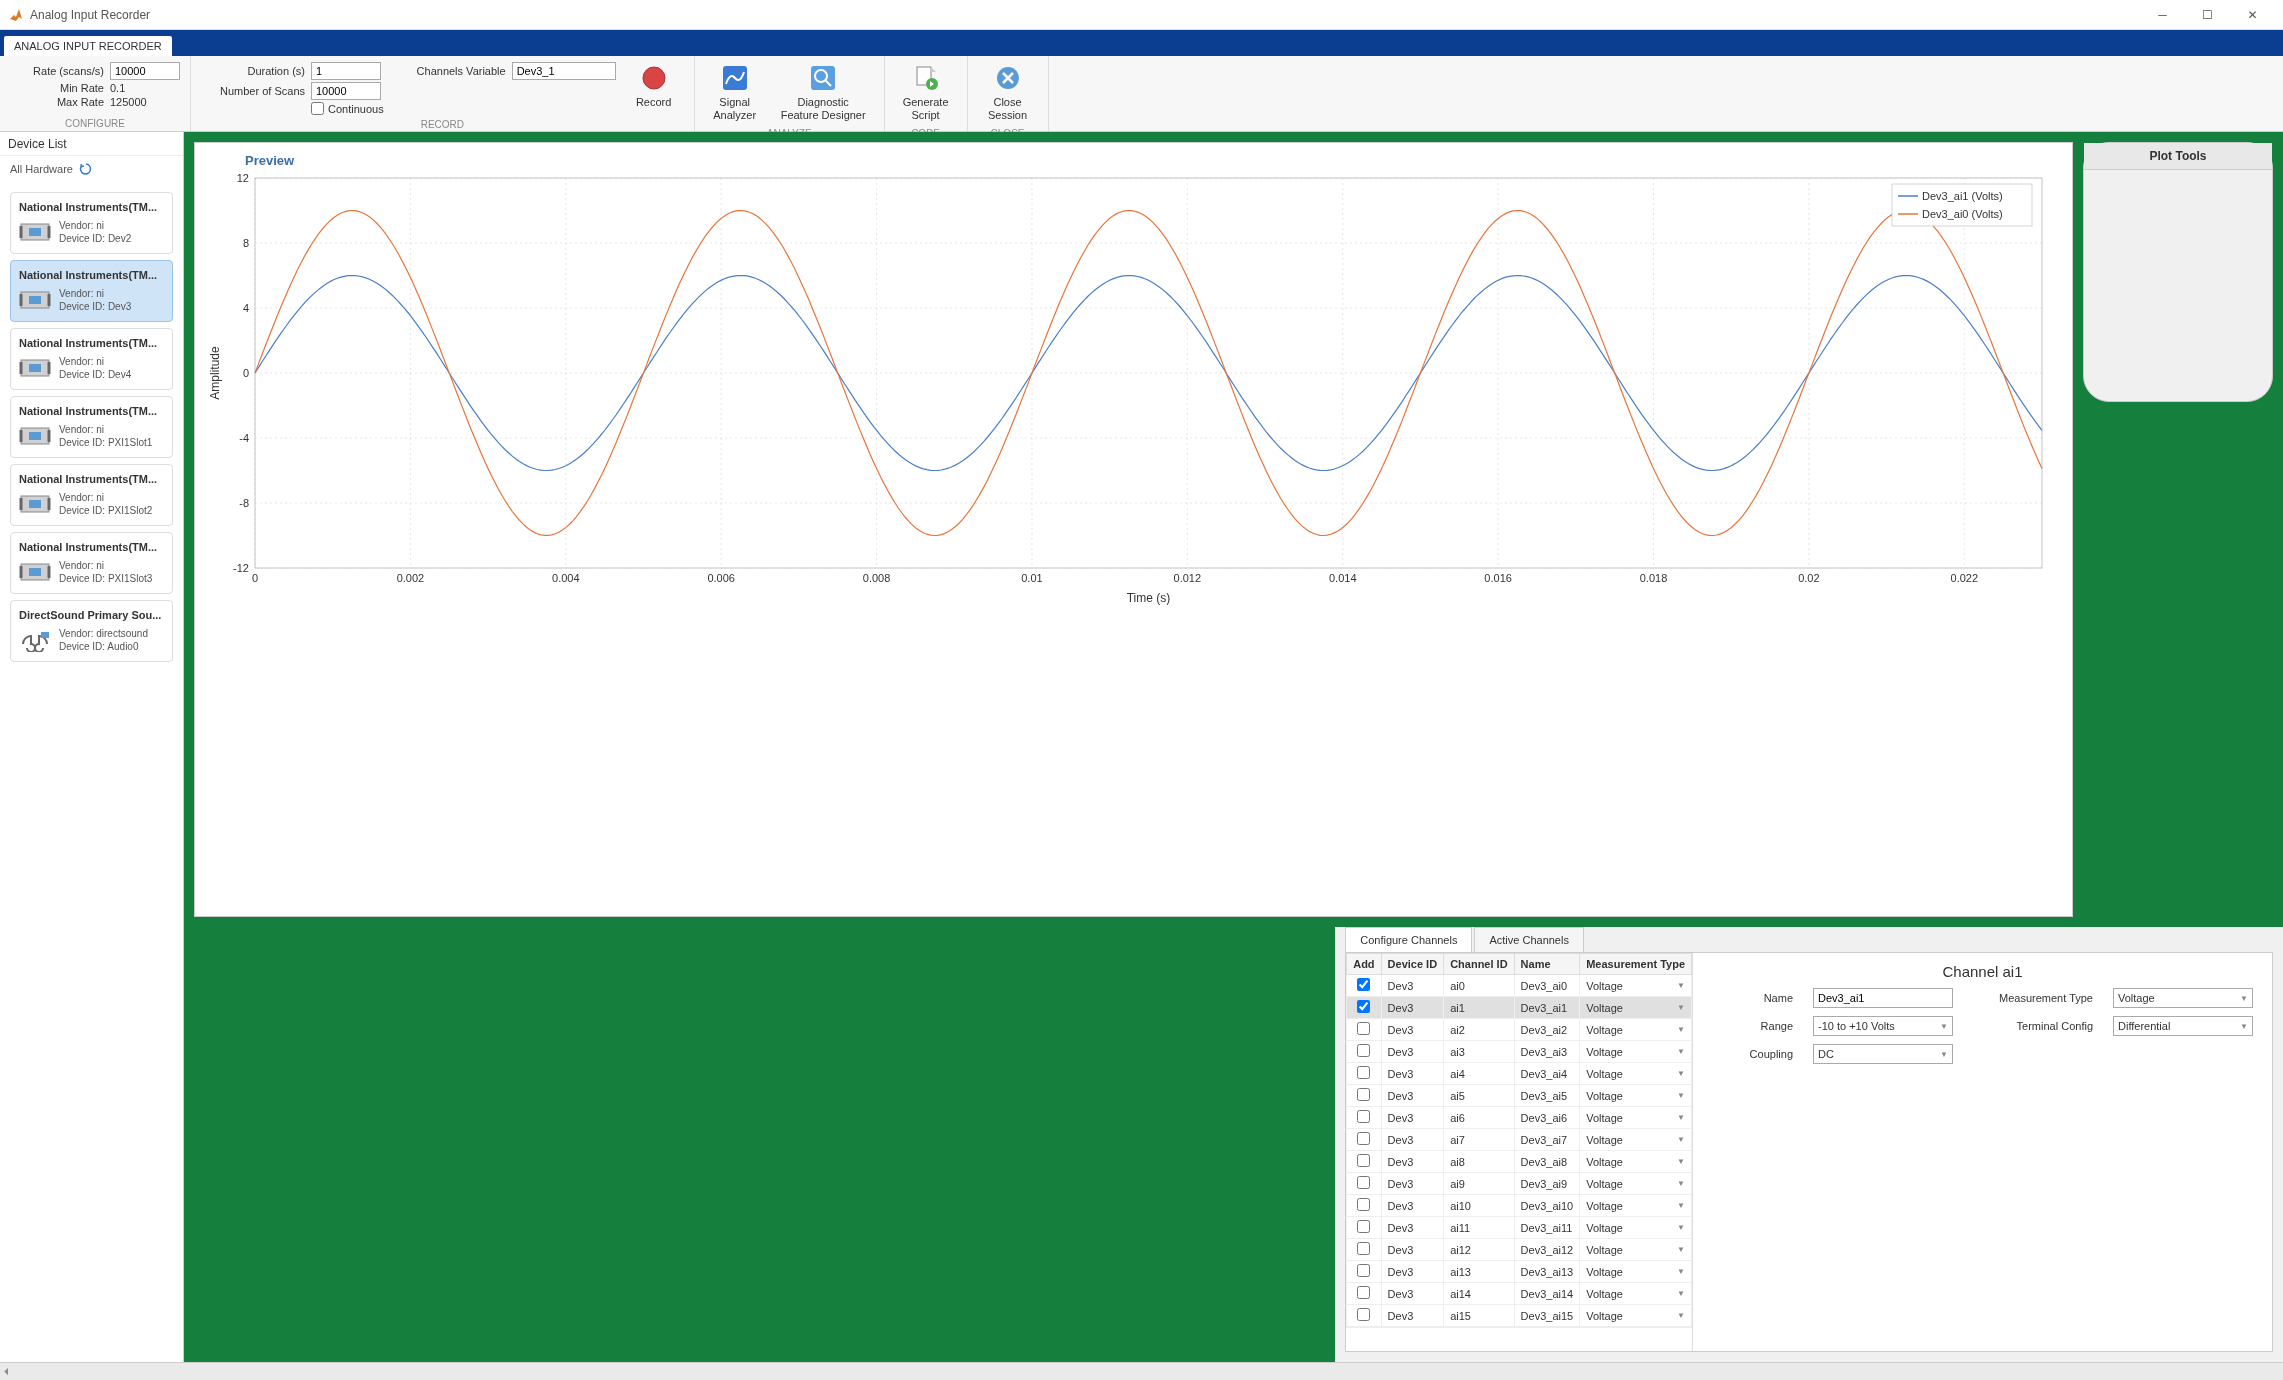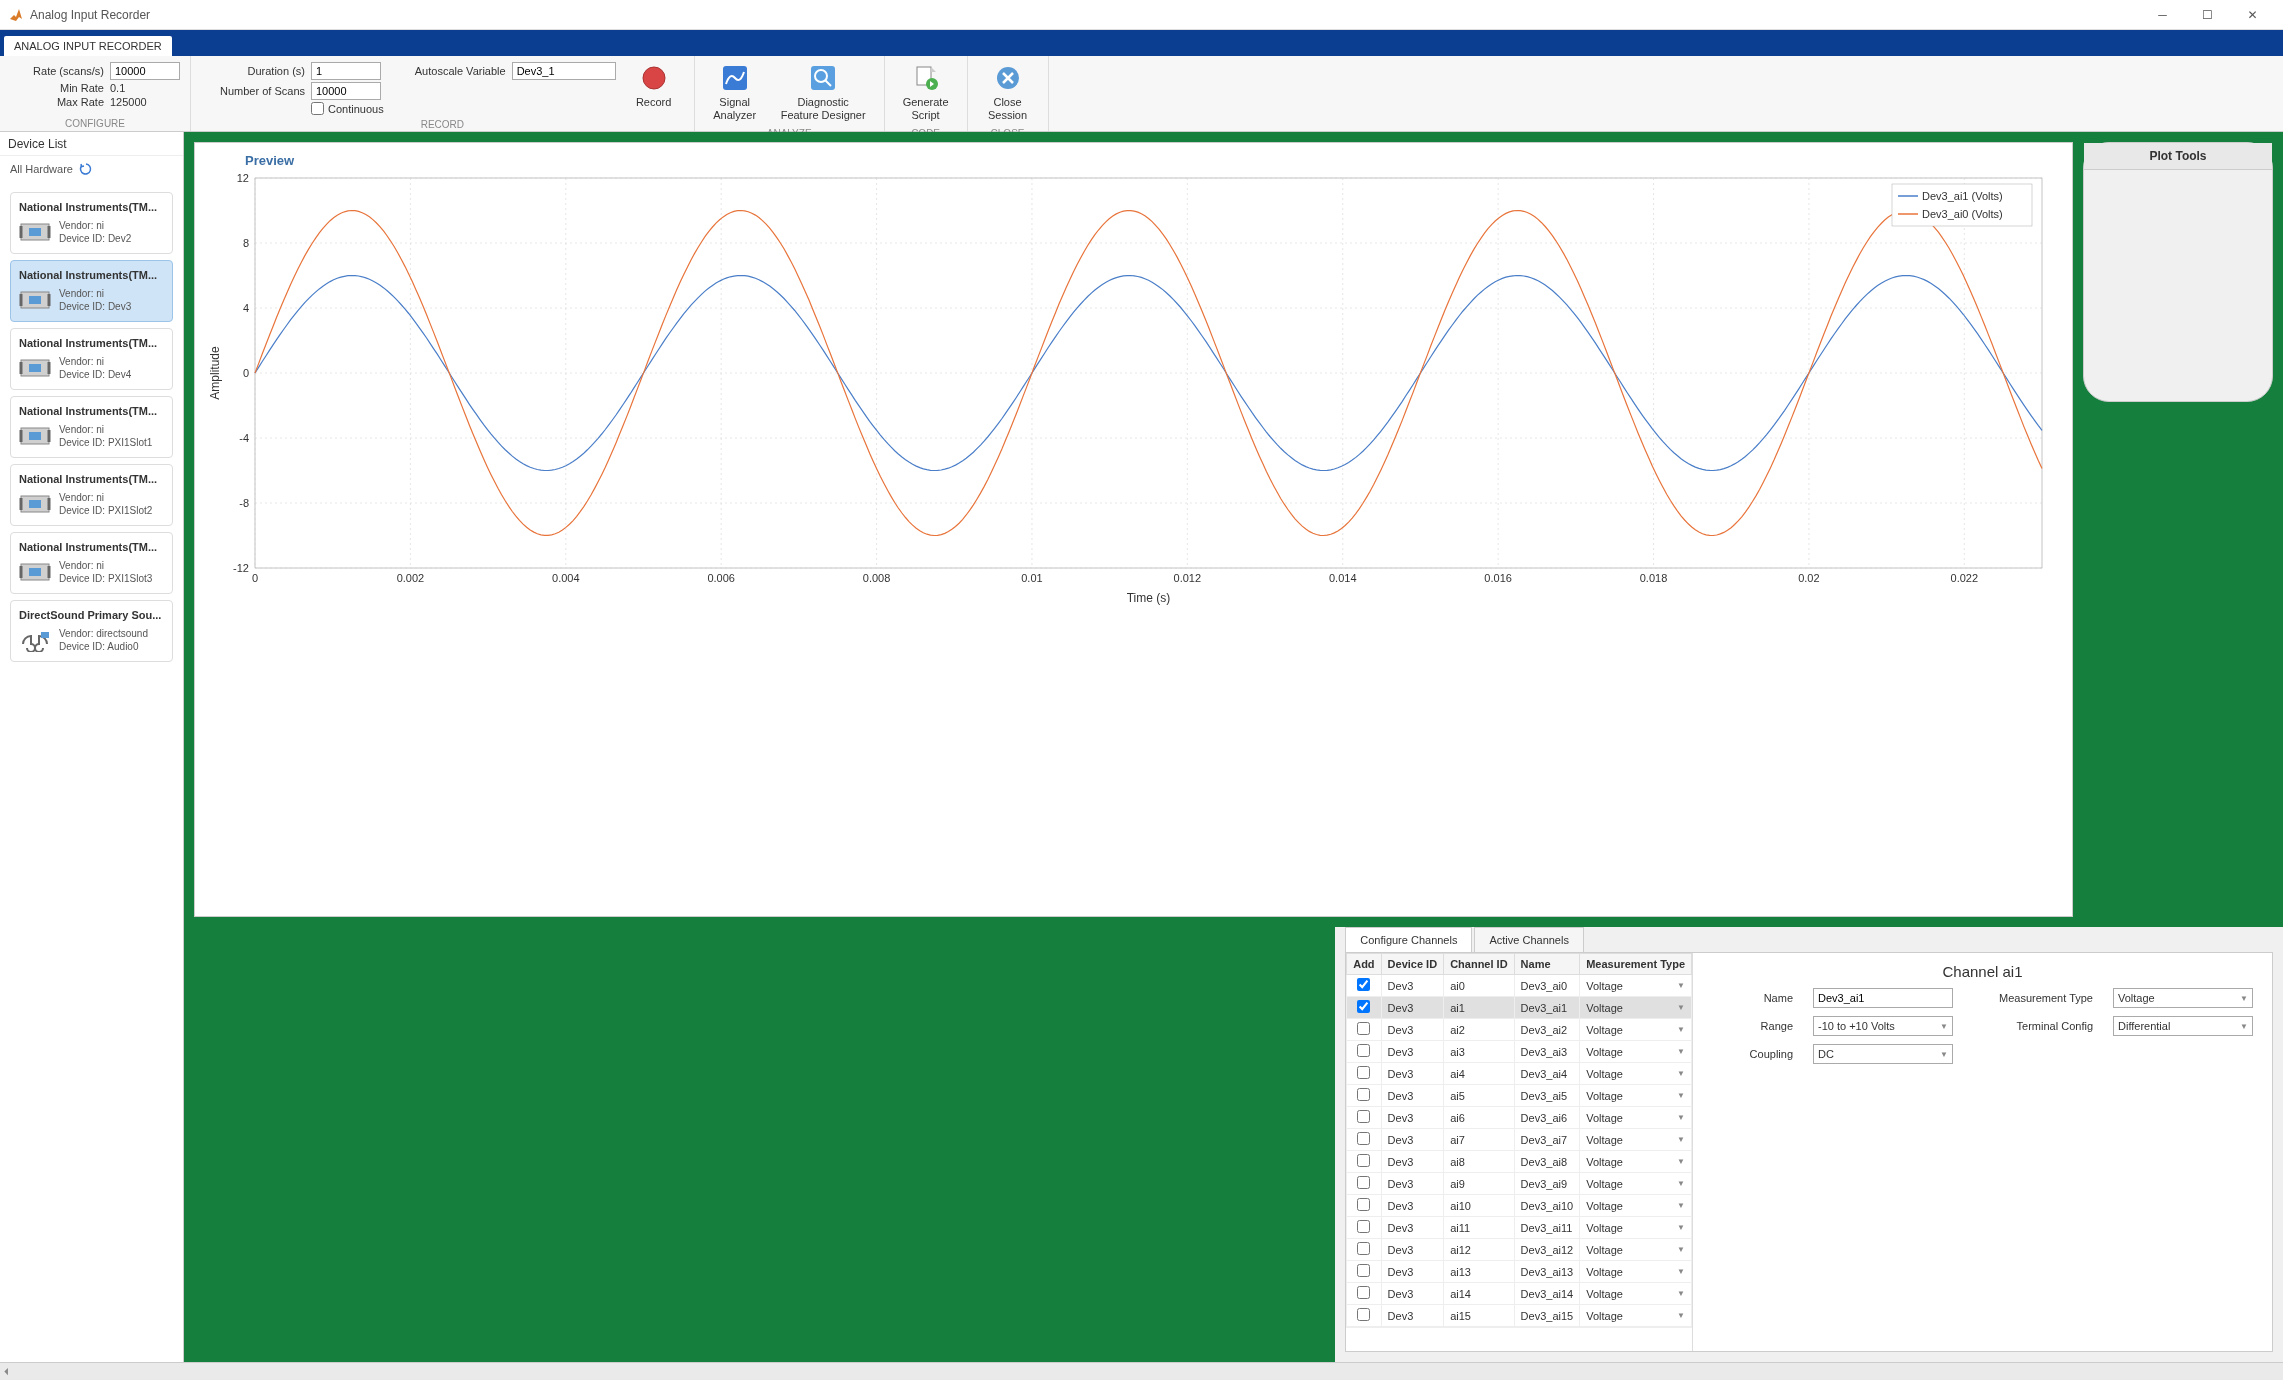--- a/index.html
+++ b/index.html
@@ -132,21 +132,21 @@
           <input type="text" value="10000" style="">
         </div>
         <div class="field-row">
           <label style="width:110px"></label>
           <input type="checkbox" class="chk" style="">
           <span style="margin-left:4px">Continuous</span>
         </div>
       </div>
       <div>
         <div class="field-row">
-          <label style="width:120px">Autoscale Variable</label>
+          <label style="width:120px">Channels Variable</label>
           <input type="text" style="width: 104px;" value="Dev3_1">
         </div>
       </div>
       <div class="ribbon-btn">
         <svg class="icon" viewBox="0 0 28 28">
             <circle cx="14" cy="14" r="11" fill="#d94545" stroke="#a33" stroke-width="1"></circle>
           </svg>
         <div class="lbl">Record</div>
       </div>
     </div>

